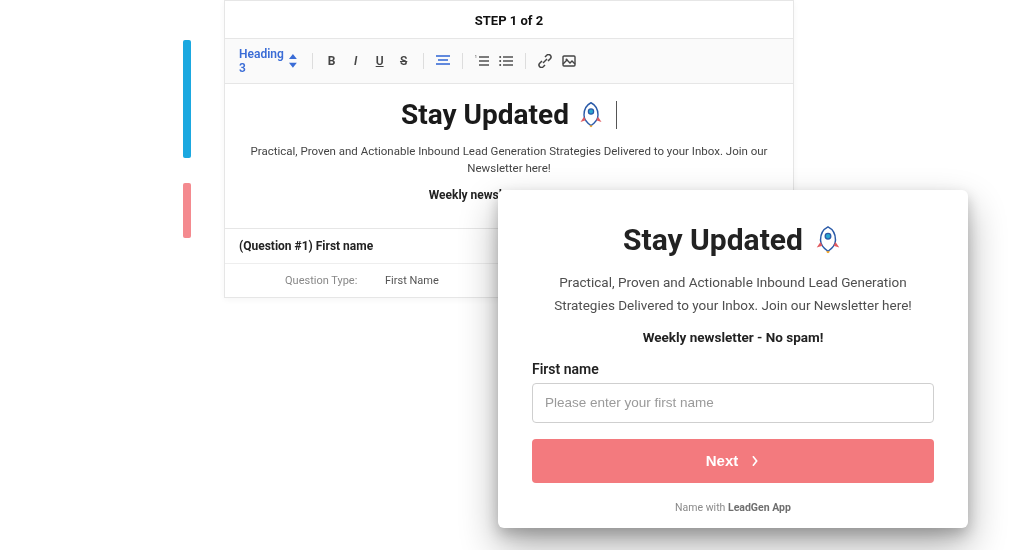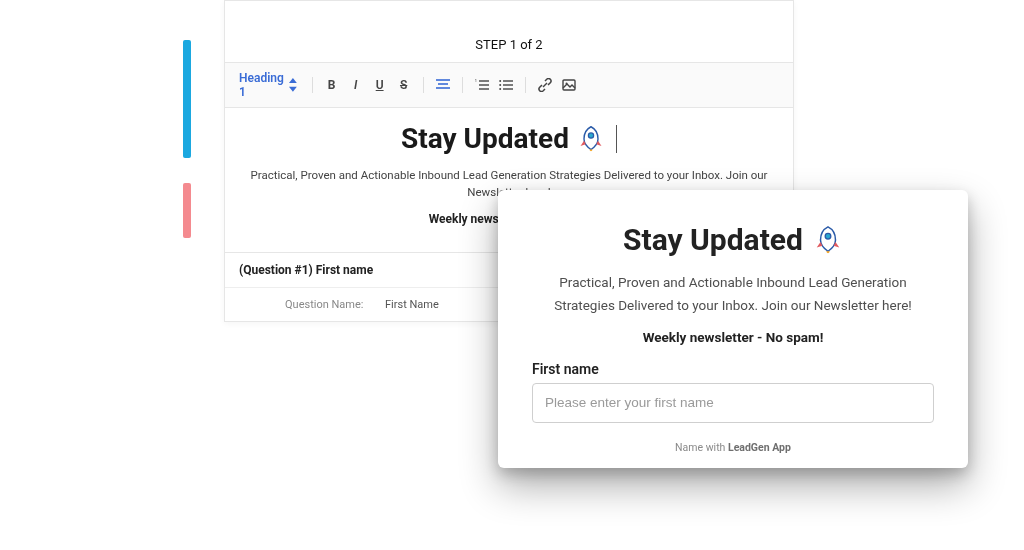--- a/index.html
+++ b/index.html
@@ -18,25 +18,24 @@
       left: 224px;
       top: 0;
       width: 570px;
       background: #fff;
       border: 1px solid #e6e6e6;
       box-shadow: 0 2px 6px rgba(0,0,0,0.04);
     }
     .step-header {
       text-align: center;
       font-size: 13px;
-      font-weight: 400;
+      font-weight: 700;
       padding: 12px 0 10px;
       color: #111;
       border-bottom: 1px solid #e6e6e6;
-      margin-top: 24px;
     }
 
     
     .rail-blue {
       position: absolute;
       left: 183px;
       top: 40px;
       width: 8px;
       height: 118px;
       background: #1ba8e0;
@@ -243,21 +242,21 @@
 <body>
 
 <div class="rail-blue"></div>
 <div class="rail-pink"></div>
 
 <div class="editor-card">
   <div class="step-header">STEP 1 of 2</div>
 
   <div class="toolbar">
     <span class="heading-sel">
-      <span>Heading 1</span>
+      <span>Heading 3</span>
       <svg viewBox="0 0 10 14" fill="#3a6cd6">
           <path d="M5 0 L9 5 H1 Z M5 14 L1 9 H9 Z"></path>
         </svg>
     </span>
     <span class="tb-sep"></span>
     <span class="tb-btn" style="font-weight:700;">B</span>
     <span class="tb-btn">
         <i>I</i>
       </span>
     <span class="tb-btn">
@@ -323,21 +322,21 @@
           </svg>
       </span>
     </div>
     <div class="rt-sub">Practical, Proven and Actionable Inbound Lead Generation Strategies Delivered to your Inbox. Join our Newsletter here!</div>
     <div class="rt-bold">Weekly newsletter - No spam!</div>
   </div>
 
   <div class="question-block">
     <div class="q-header">(Question #1) First name</div>
     <div class="q-row">
-      <span class="q-label">Question Name:</span>
+      <span class="q-label">Question Type:</span>
       <span class="q-value">First Name</span>
     </div>
   </div>
 </div>
 
 <div class="form-card">
   <div class="form-title">
     <span>Stay Updated</span>
     <span class="rocket">
       <svg viewBox="0 0 32 32">
@@ -350,17 +349,23 @@
     </span>
   </div>
   <div class="form-sub">Practical, Proven and Actionable Inbound Lead Generation Strategies Delivered to your Inbox. Join our Newsletter here!</div>
   <div class="form-bold">Weekly newsletter - No spam!</div>
 
   <div class="form-field">
     <label class="form-label">First name</label>
     <input class="form-input" type="text" placeholder="Please enter your first name" style="">
   </div>
 
+  <button class="next-btn">
+    <span>Next</span>
+    <svg viewBox="0 0 8 12" fill="none" stroke="#fff" stroke-width="2" stroke-linecap="round">
+        <path d="M2 1 L6 6 L2 11"></path>
+      </svg>
+  </button>
 
   <div class="built-with">
     <span>Name with </span><b>LeadGen App</b>
   </div>
 </div>
 
 </body></html>

